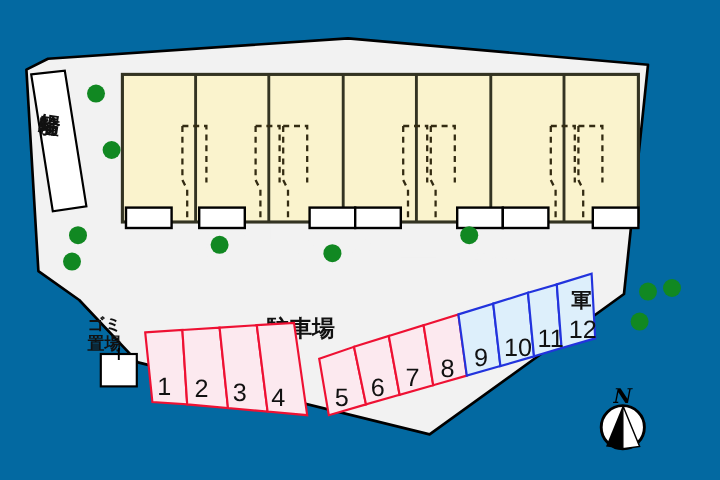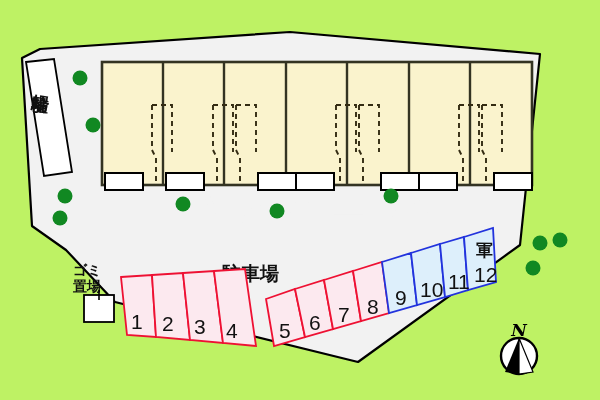--- a/index.html
+++ b/index.html
@@ -8,21 +8,21 @@
     padding: 0;
     background: #ffffff;
   }
   body {
     font-family: "Liberation Sans", sans-serif;
   }
   #stage {
     position: relative;
     width: 600px;
     height: 400px;
-    background: #bef264;
+    background: #0369a1;
     overflow: hidden;
   }
   #plan {
     position: absolute;
     left: 0;
     top: 0;
     width: 600px;
     height: 400px;
   }
   .watermark-text {

